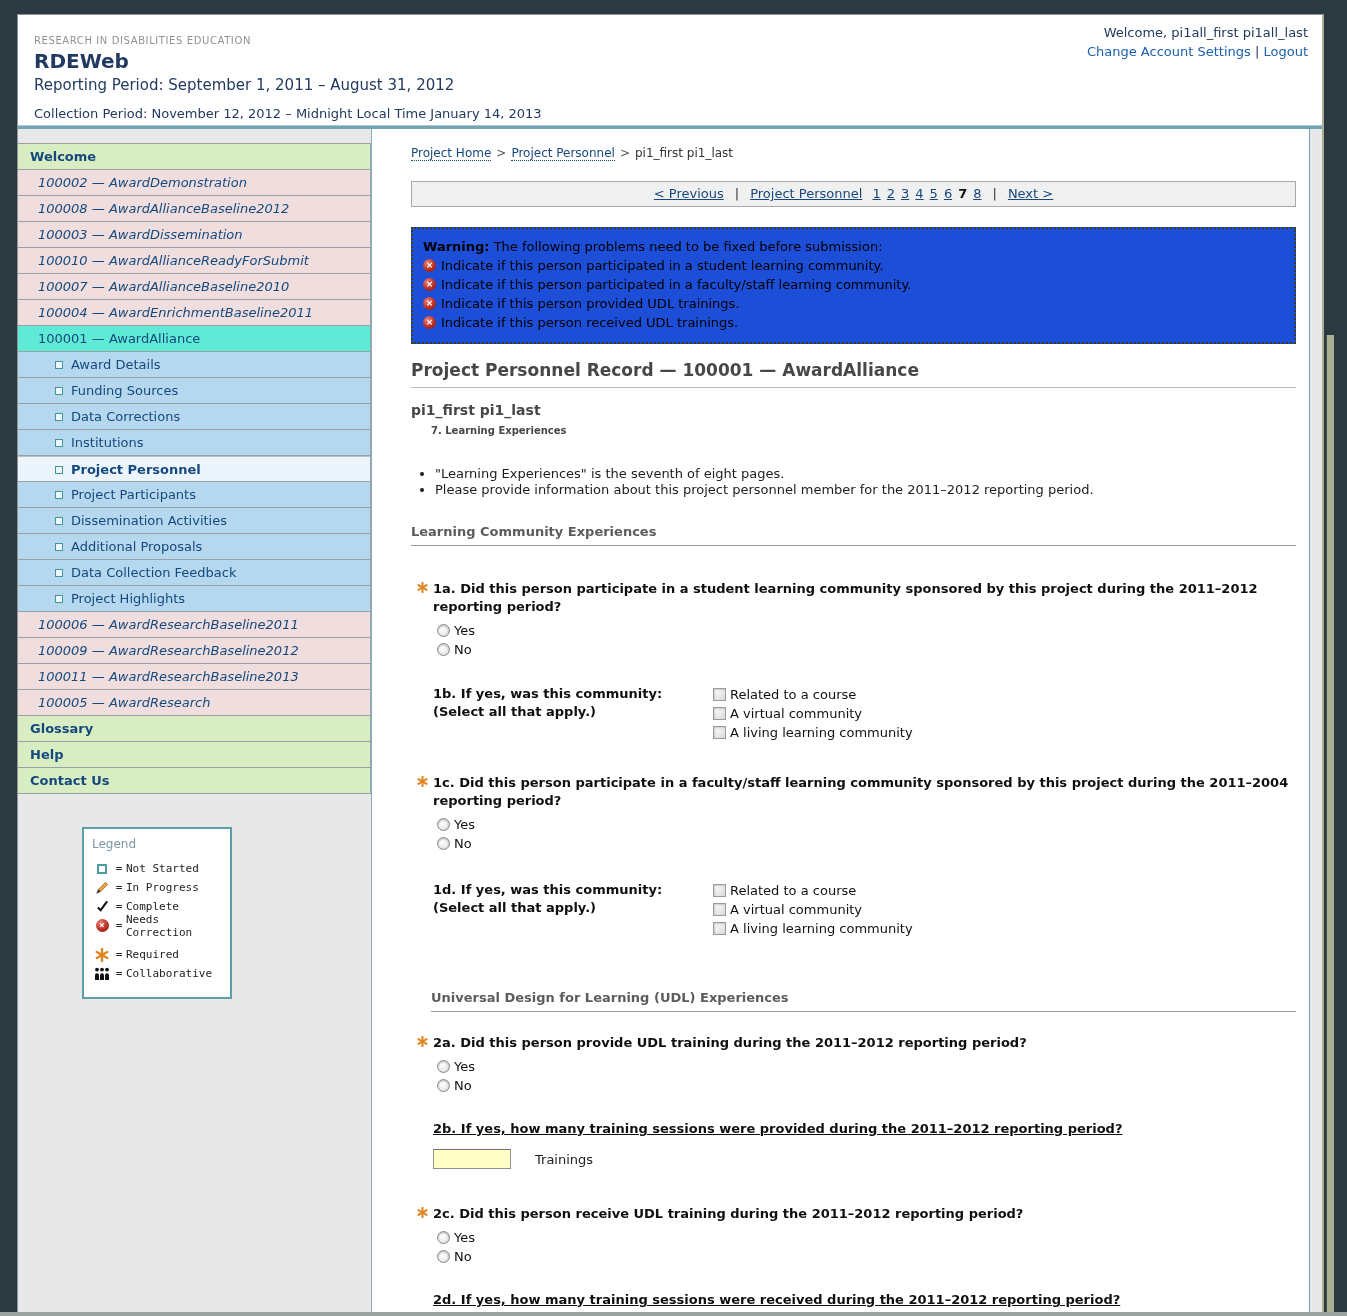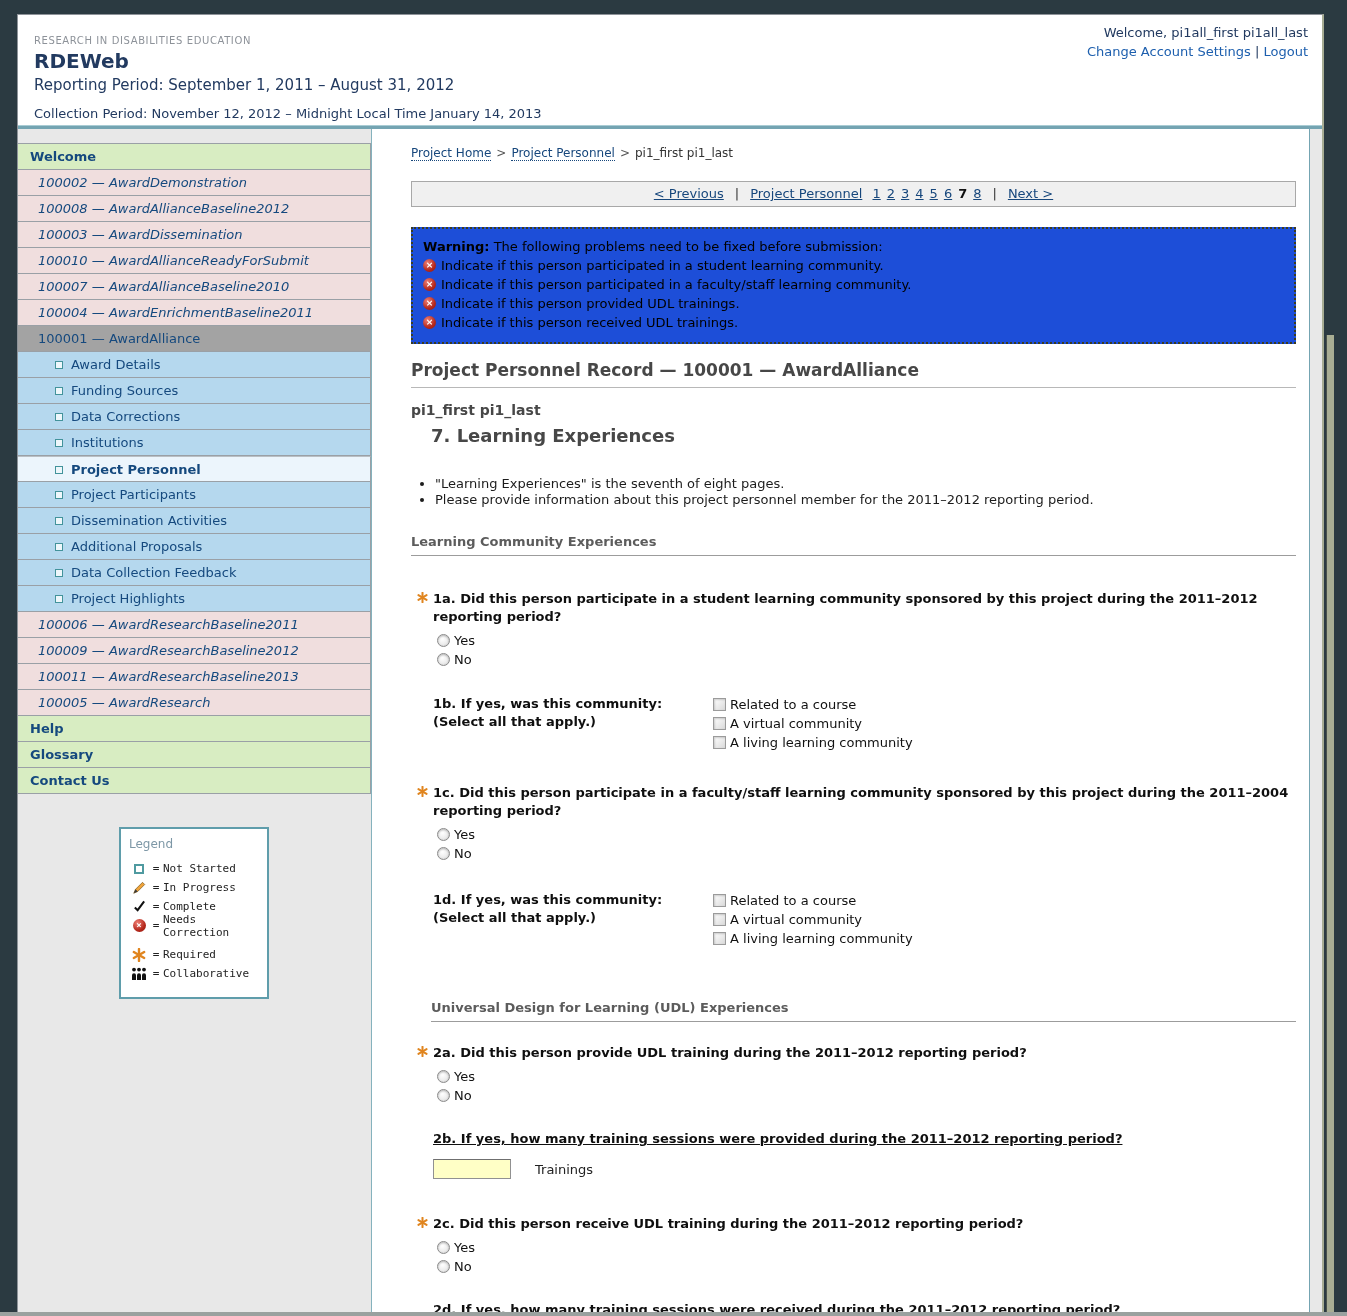--- a/index.html
+++ b/index.html
@@ -30,28 +30,28 @@
   
   .bodywrap { display:flex; align-items:stretch; background:#e8e8e8; min-height:1183px; }
 
   
   .sidebar { width:354px; flex:0 0 354px; border-right:1px solid #85b2bd; }
   .nav { margin-top:14px; border-top:1px solid #9aa0a6; }
   .nav-row { height:26px; line-height:25px; border-bottom:1px solid #9aa0a6; border-right:1px solid #9aa0a6;
              font-size:13px; color:#15497e; cursor:pointer; white-space:nowrap; overflow:hidden; }
   .nav-row.hgreen { background:#d8edc2; font-weight:bold; padding-left:12px; }
   .nav-row.award { background:#f0dede; padding-left:20px;font-style:italic; }
-  .nav-row.bluep { background:#a3a3a3; padding-left:20px; }
+  .nav-row.bluep { background:#5eead4; padding-left:20px; }
   .nav-row.sub   { background:#b5d8ee; padding-left:37px; }
   .nav-row.sub.sel { background:#ecf5fc; font-weight:bold; border-top:1px solid #b9bfc4; }
   .sq { display:inline-block; width:8px; height:8px; border:1px solid #43939b; background:#eef7fb;
         margin-right:8px; vertical-align:0px; }
 
   
-  .legend { width:150px; margin:33px 0 0 101px; background:#fff; border:2px solid #5f9dab; padding:8px 6px 14px 8px; }
+  .legend { width:150px; margin:33px 0 0 64px; background:#fff; border:2px solid #5f9dab; padding:8px 6px 14px 8px; }
   .legend-title { font-size:12px; color:#7d97a6; margin-bottom:8px; }
   .lg-row { display:flex; align-items:center; height:19px; font-family:"DejaVu Sans Mono","Liberation Mono",monospace;
             font-size:11px; color:#222; }
   .lg-row.gap { margin-top:10px; }
   .lg-ic { width:20px; display:flex; justify-content:center; align-items:center; flex:0 0 20px; }
   .lg-eq { width:14px; text-align:center; flex:0 0 14px; }
   .ic-notstarted { width:10px; height:10px; border:2px solid #4f9aa0; background:#fff; }
   .err-badge { display:inline-flex; width:13px; height:13px; border-radius:50%;
                background:radial-gradient(circle at 35% 30%, #ef8075, #b5281c 60%, #8f170d);
                color:#fff; font-size:9px; font-weight:bold; align-items:center; justify-content:center;
@@ -72,21 +72,21 @@
   .pager .psep { margin:0 8px; color:#333; }
   .pager .pcur { font-weight:bold; color:#111; margin:0 3px; }
 
   .warnbox { margin-top:20px; background:#1d4ed8; border:2px dotted #3c3c1e; padding:8px 10px 10px 10px; }
   .warn-title { font-size:13px; color:#000; line-height:19px; }
   .warn-item { font-size:13px; color:#000; line-height:19px; display:flex; align-items:center; gap:5px; }
 
   .rec-title { margin-top:16px; font-size:17px; font-weight:bold; color:#474747;
                padding-bottom:7px; border-bottom:1px solid #b8b8b8; }
   .person { margin-top:14px; font-size:14px; font-weight:bold; color:#474747; }
-  .part-title { margin-top:7px; margin-left:20px; font-size:18px; font-weight:bold; color:#474747; }
+  .part-title { margin-top:7px; margin-left:20px; font-size:10px; font-weight:bold; color:#474747; }
 
   .notes { margin:30px 0 0 24px; }
   .notes li { font-size:13px; color:#1c1c1c; line-height:16px; margin-bottom:0; }
 
   .sect { margin-top:26px; font-size:13px; font-weight:bold; color:#5c5c5c;
           padding-bottom:6px; border-bottom:1px solid #9c9c9c; }
   .sect.ind { margin-left:20px; margin-top:52px; }
 
   .qrow { display:flex; margin-top:34px; }
   .qrow .star { flex:0 0 16px; margin-left:6px; padding-top:1px; }
@@ -151,22 +151,22 @@
           <div class="nav-row sub sel"><span class="sq"></span><span>Project Personnel</span></div>
           <div class="nav-row sub"><span class="sq"></span><span>Project Participants</span></div>
           <div class="nav-row sub"><span class="sq"></span><span>Dissemination Activities</span></div>
           <div class="nav-row sub"><span class="sq"></span><span>Additional Proposals</span></div>
           <div class="nav-row sub"><span class="sq"></span><span>Data Collection Feedback</span></div>
           <div class="nav-row sub"><span class="sq"></span><span>Project Highlights</span></div>
           <div class="nav-row award"><span>100006 — AwardResearchBaseline2011</span></div>
           <div class="nav-row award"><span>100009 — AwardResearchBaseline2012</span></div>
           <div class="nav-row award"><span>100011 — AwardResearchBaseline2013</span></div>
           <div class="nav-row award"><span>100005 — AwardResearch</span></div>
+          <div class="nav-row hgreen"><span>Glossary</span></div>
           <div class="nav-row hgreen"><span>Help</span></div>
-          <div class="nav-row hgreen"><span>Glossary</span></div>
           <div class="nav-row hgreen"><span>Contact Us</span></div>
         </div>
 
         <div class="legend">
           <div class="legend-title">Legend</div>
           <div class="lg-row">
             <span class="lg-ic">
                 <span class="ic-notstarted"></span>
               </span>
             <span class="lg-eq">=</span>

